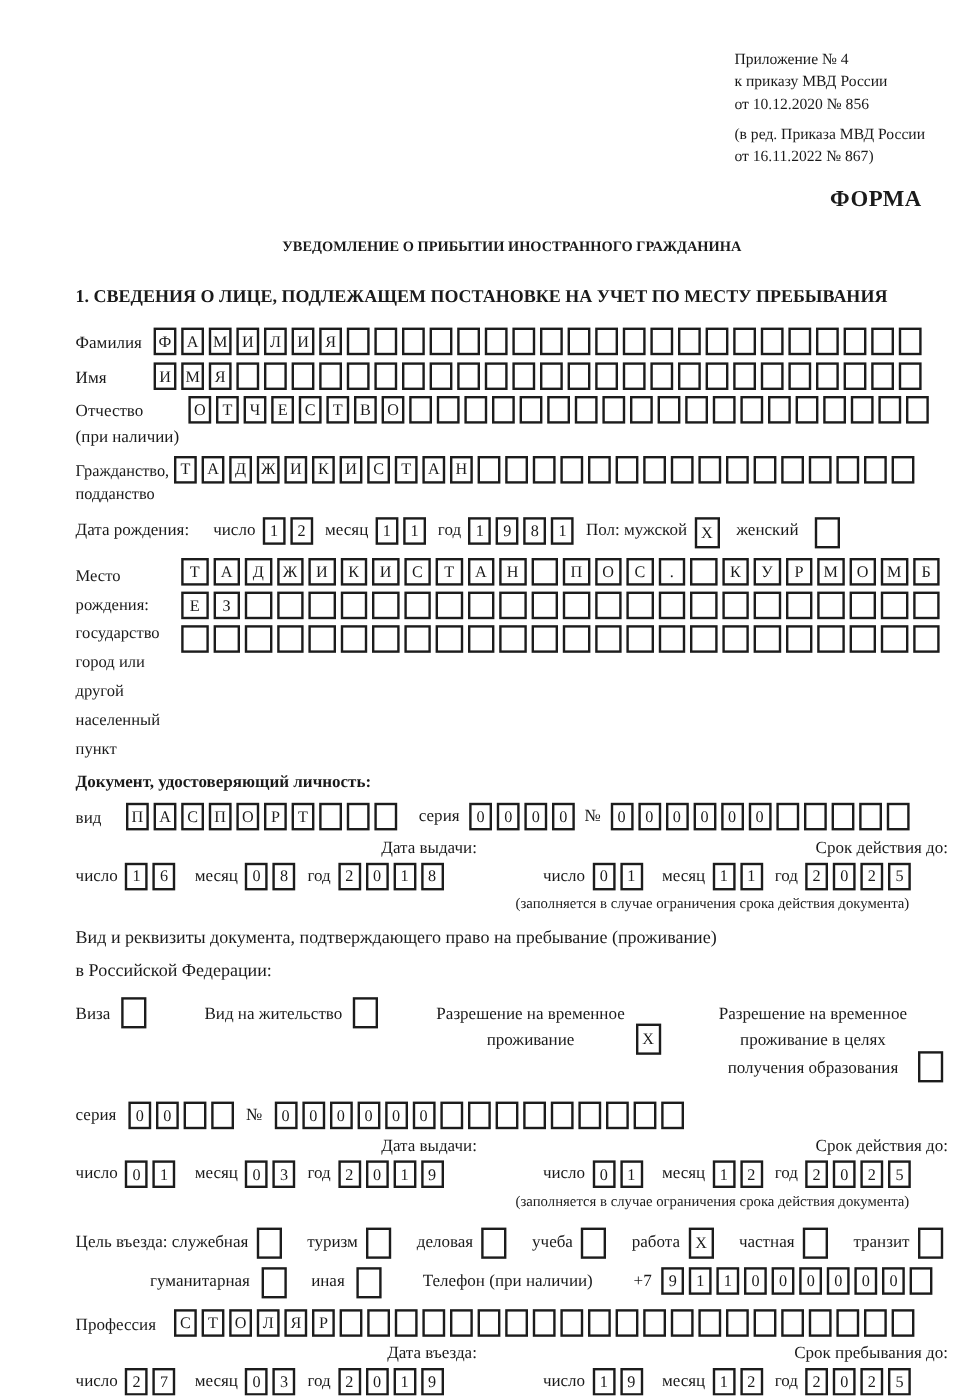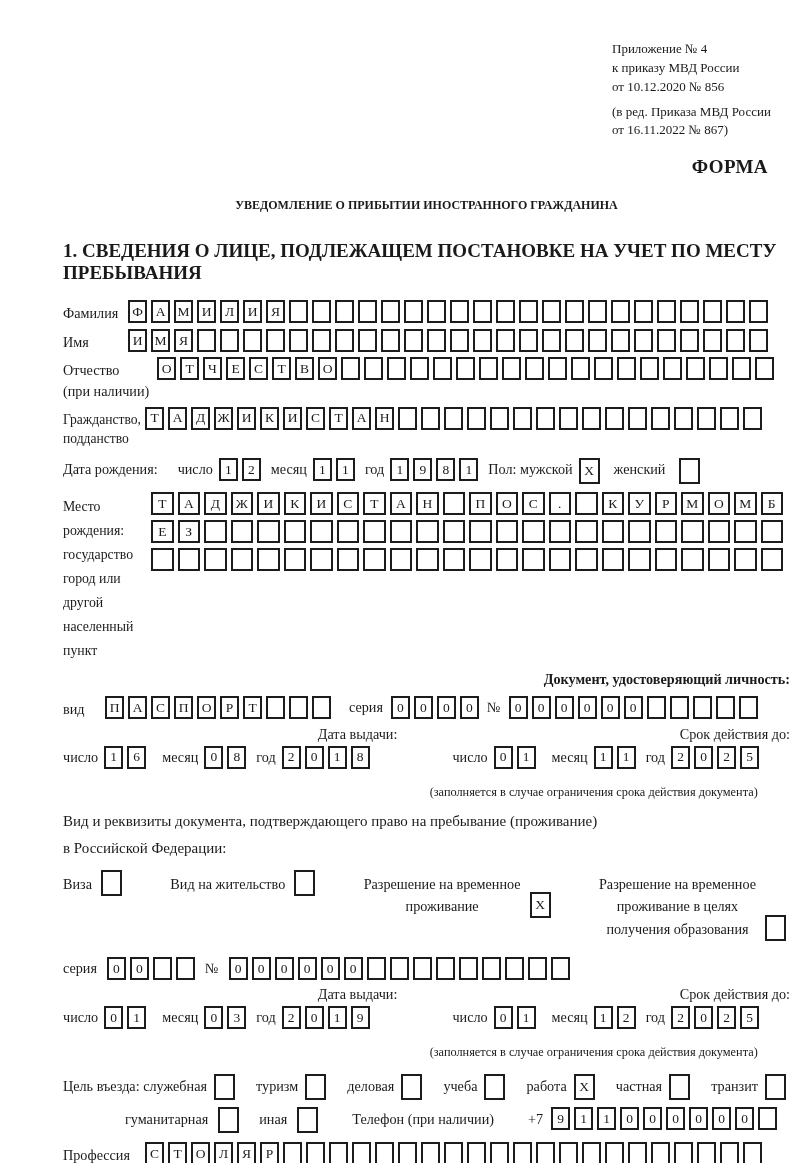--- a/index.html
+++ b/index.html
@@ -12,21 +12,21 @@
   .page { box-sizing:border-box; width:800px; padding:40px 10px 0 63px; }
 
   
   .ref { width:178px; margin-left:auto; font-size:13px; line-height:1.45; }
   .ref .gap { margin-top:6px; }
   .forma { text-align:right; font-weight:bold; font-size:19px; margin:16px 22px 0 0; letter-spacing:.4px; }
 
   .title { text-align:center; font-weight:bold; font-size:12px; line-height:1.5; margin-top:18px; }
   .uline { display:inline-block; width:58px; border-bottom:2px solid #333; margin-left:10px; }
 
-  .section { font-weight:bold; font-size:19px; margin-top:26px; margin-bottom:16px; }
+  .section { font-weight:bold; font-size:15px; margin-top:26px; margin-bottom:16px; }
 
   
   .cells { display:flex; flex-wrap:nowrap; }
   .cell {
     box-sizing:border-box; flex:none;
     width:19px; height:23px; margin-right:4px;
     border:2px solid #1c1c1c;
     display:inline-flex; align-items:center; justify-content:center;
     font-size:13.5px; line-height:1; background:#fff;
   }
@@ -34,28 +34,28 @@
   .cb .cell { width:21px; height:26px; }     
 
   .frow { display:flex; align-items:flex-start; margin-bottom:5px; font-size:14.2px; }
   .flabel { flex:none; padding-top:3px; line-height:1.45; }
   .inlbl { flex:none; padding-top:3px; margin:0 6px; }
   .inlbl.first { margin-left:0; }
 
   .stack > .cells { margin-bottom:5px; }
   .stack > .cells:last-child { margin-bottom:0; }
 
-  .center-b { text-align:right; font-weight:bold; font-size:14.2px; margin:8px 0 8px 0; }
+  .center-b { text-align:left; font-weight:bold; font-size:14.2px; margin:8px 0 8px 0; }
 
   .date-cols { display:flex; margin-top:6px; margin-bottom:4px; font-size:14.2px; }
   .dcol-l { flex:0 0 46%; }
   .dcol-r { flex:1; }
   .dhead { text-align:right; margin-bottom:3px; }
   .dline { display:flex; align-items:flex-start; }
-  .dnote { font-size:12.3px; text-align:center; margin-top:16px; white-space:nowrap; }
+  .dnote { font-size:12.3px; text-align:center; margin-top:4px; white-space:nowrap; }
 
   .para { font-size:15px; line-height:1.8; margin-top:8px; }
 
   .rvp { display:flex; justify-content:space-between; align-items:flex-start; margin-top:8px; font-size:14.2px; }
   .rvp-item { display:flex; align-items:flex-end; gap:9px; }
   .rvp-lbl { text-align:center; white-space:pre-line; line-height:1.6; padding-top:3px; }
 
   .purpose { display:flex; justify-content:space-between; align-items:flex-start; margin-top:14px; font-size:14.2px; }
   .p-item { display:flex; align-items:flex-start; gap:7px; }
   .p-item .lbl { padding-top:4px; }

